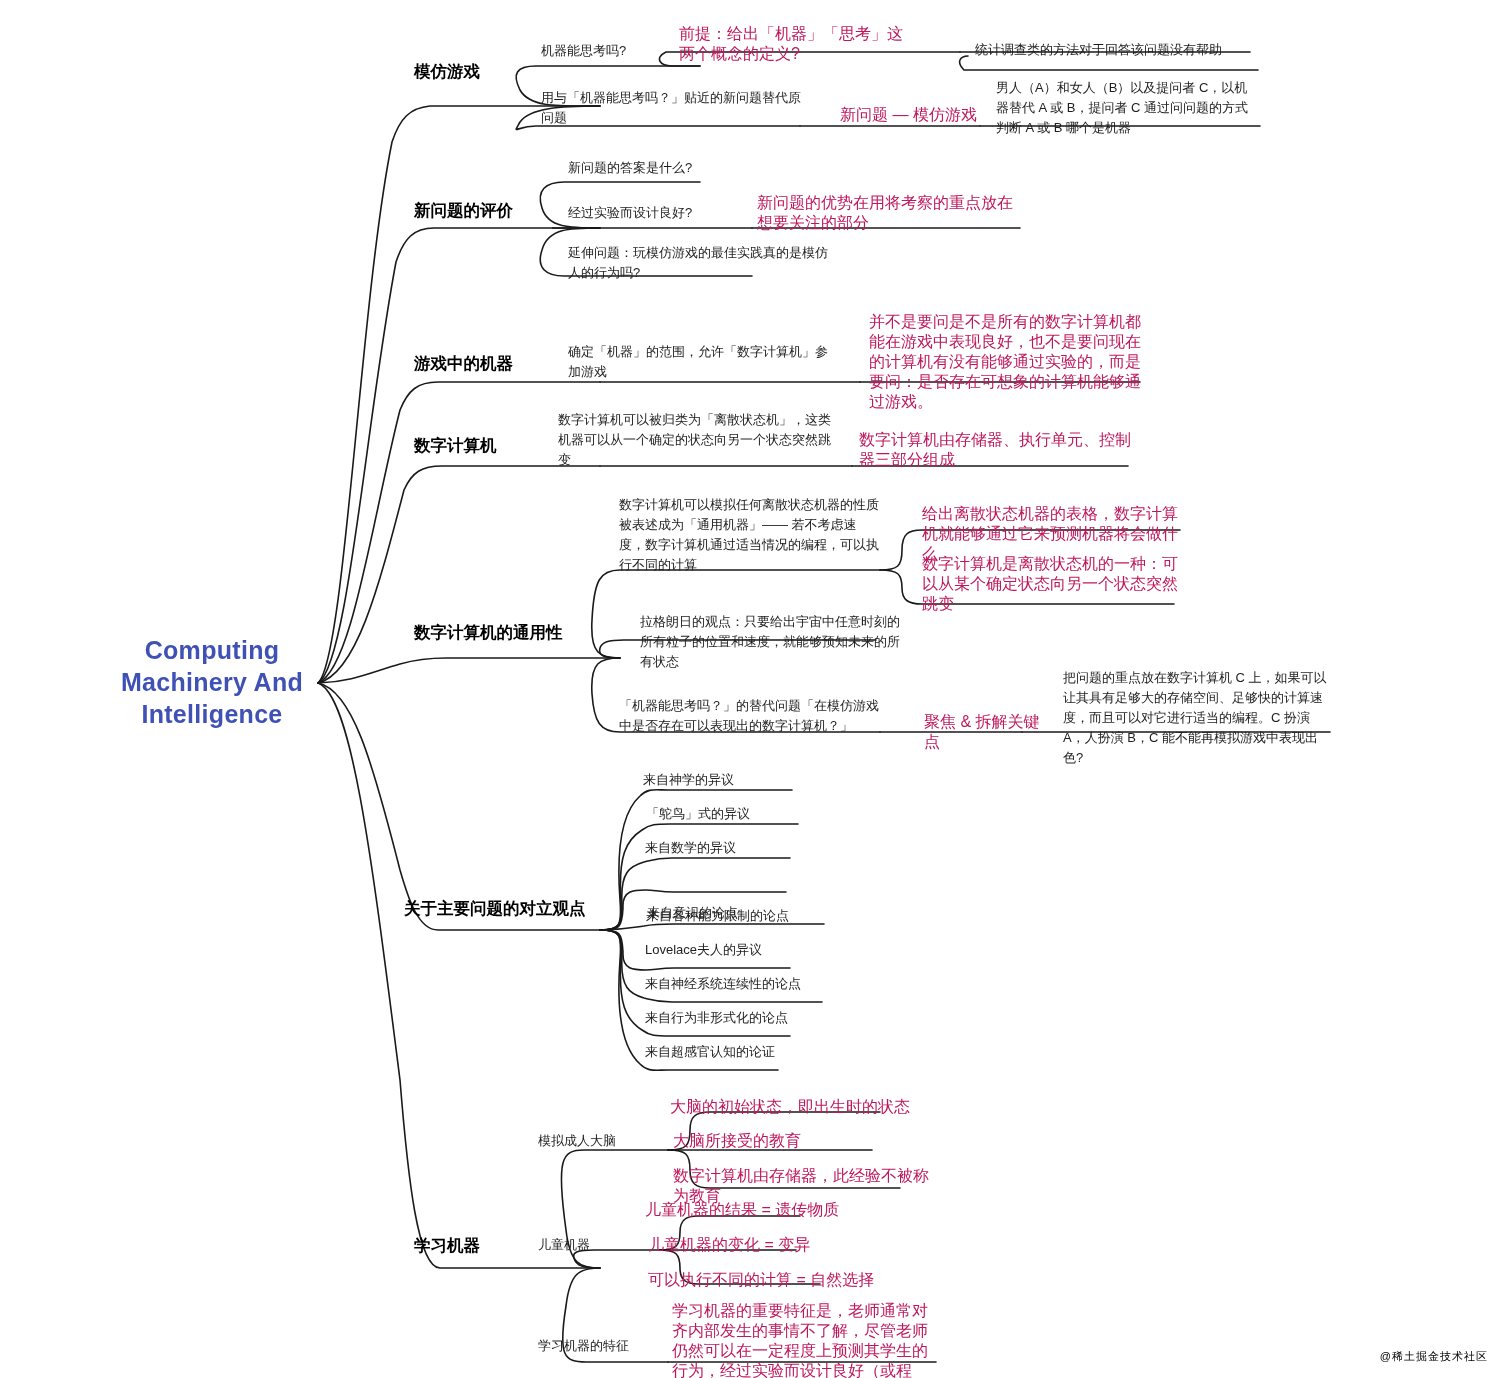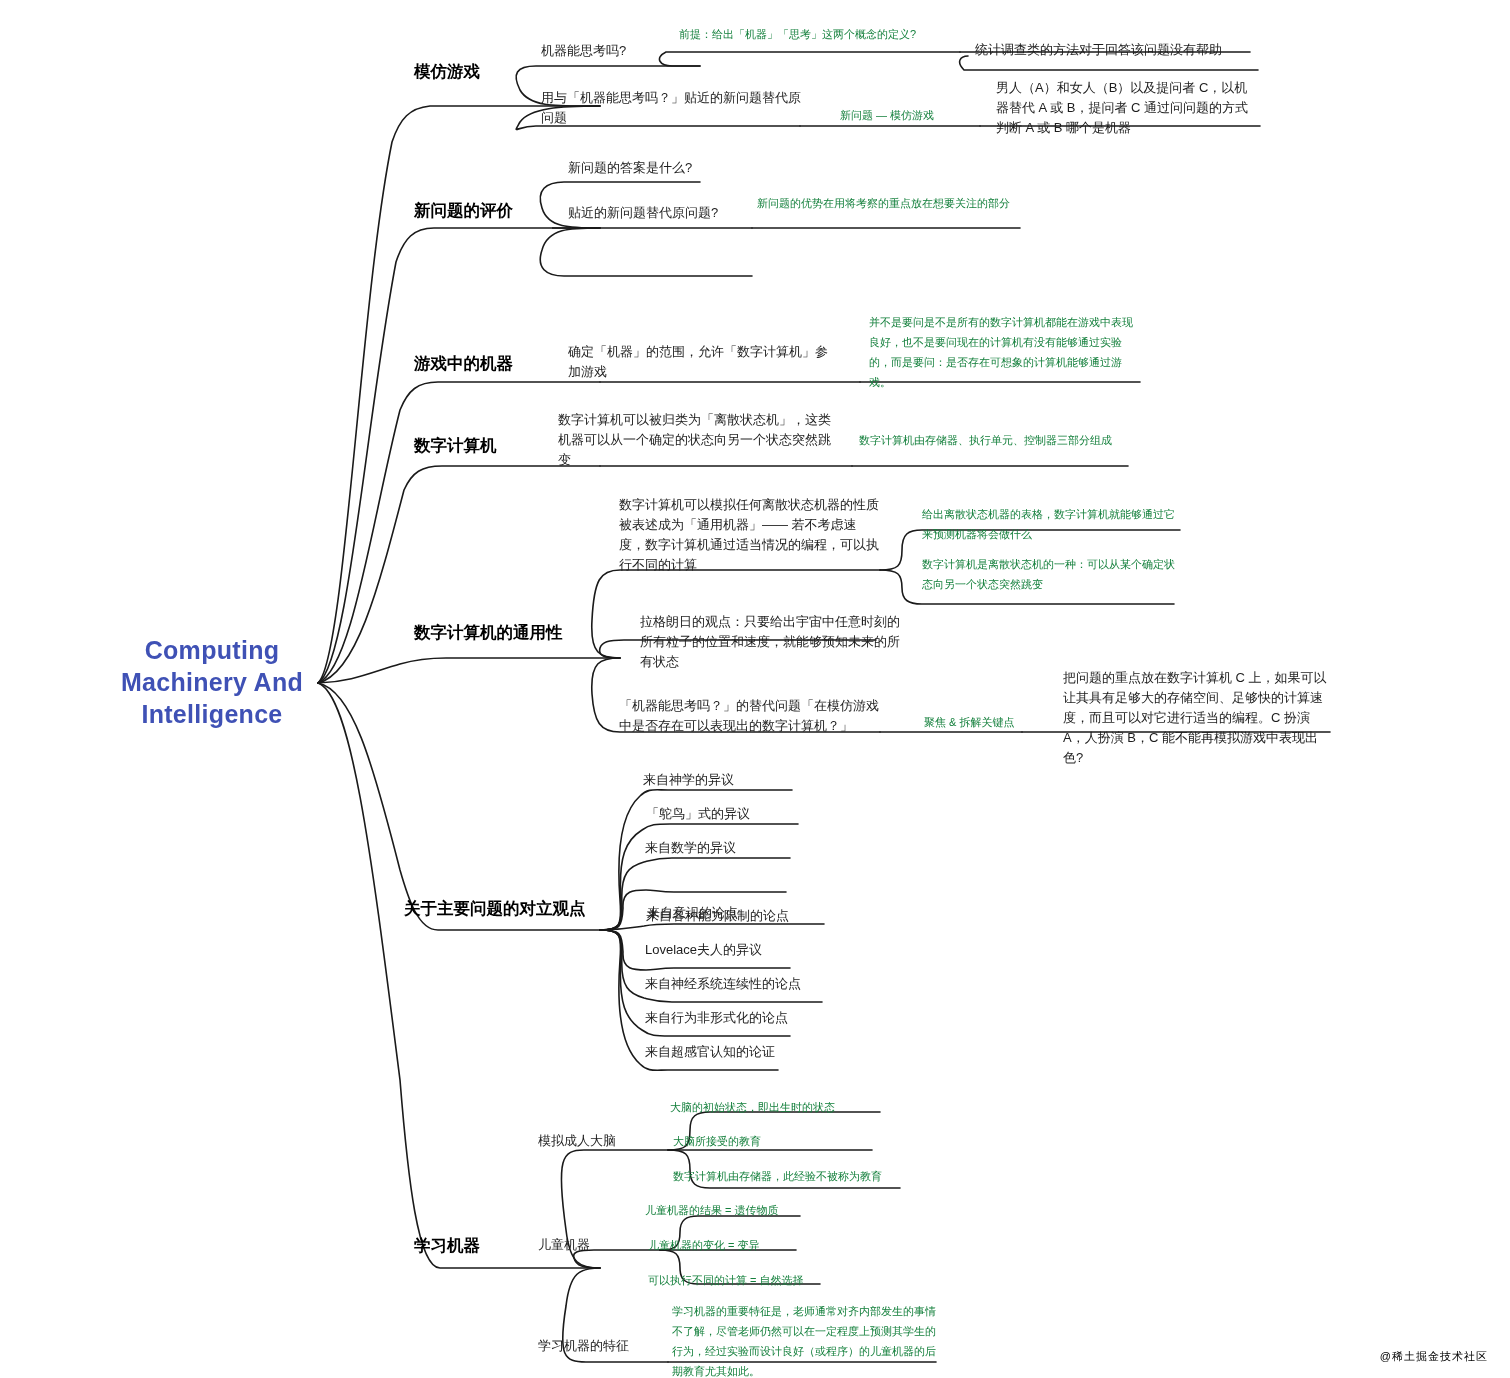--- a/index.html
+++ b/index.html
@@ -6,21 +6,21 @@
   body{font-family:"Liberation Sans","DejaVu Sans",sans-serif;}
   #stage{position:relative;width:1510px;height:1378px;background:#fff;overflow:hidden;}
   #wires{position:absolute;left:0;top:0;width:1510px;height:1378px;pointer-events:none;}
   .node{position:absolute;box-sizing:border-box;}
   .root{
     color:#3f51b5;font-weight:bold;font-size:25px;line-height:32px;
     text-align:center;letter-spacing:.3px;
   }
   .lvl1{font-size:16.5px;font-weight:bold;color:#000000;line-height:22px;}
   .lvl2{font-size:13px;color:#1d1d1d;line-height:20px;}
-  .lvl3{font-size:11px;color:#15803d;line-height:20px;}
+  .lvl3{font-size:16px;color:#be185d;line-height:20px;}
   .lvl4{font-size:13px;color:#1d1d1d;line-height:20px;}
   .watermark{
     position:absolute;color:#000000;font-size:11px;letter-spacing:1px;
     right:22px;bottom:14px;
   }
 </style>
 </head>
 <body>
 
 <div id="stage">
@@ -118,25 +118,28 @@
     <span>男人（A）和女人（B）以及提问者 C，以机器替代 A 或 B，提问者 C 通过问问题的方式判断 A 或 B 哪个是机器</span>
   </div>
 
   <div class="node lvl1" style="left:414px;top:199px;width:180px;">
     <span>新问题的评价</span>
   </div>
   <div class="node lvl2" style="left:568px;top:158px;width:230px;">
     <span>新问题的答案是什么?</span>
   </div>
   <div class="node lvl2" style="left:568px;top:203px;width:230px;">
-    <span>贴近的新问题替代原问题?</span>
+    <span>经过实验而设计良好?</span>
   </div>
   <div class="node lvl3" style="left:757px;top:193px;width:262px;">
     <span>新问题的优势在用将考察的重点放在想要关注的部分</span>
   </div>
+  <div class="node lvl2" style="left:568px;top:243px;width:262px;">
+    <span>延伸问题：玩模仿游戏的最佳实践真的是模仿人的行为吗?</span>
+  </div>
 
   <div class="node lvl1" style="left:414px;top:352px;width:180px;">
     <span>游戏中的机器</span>
   </div>
   <div class="node lvl2" style="left:568px;top:342px;width:268px;">
     <span>确定「机器」的范围，允许「数字计算机」参加游戏</span>
   </div>
   <div class="node lvl3" style="left:869px;top:312px;width:272px;">
     <span>并不是要问是不是所有的数字计算机都能在游戏中表现良好，也不是要问现在的计算机有没有能够通过实验的，而是要问：是否存在可想象的计算机能够通过游戏。</span>
   </div>

